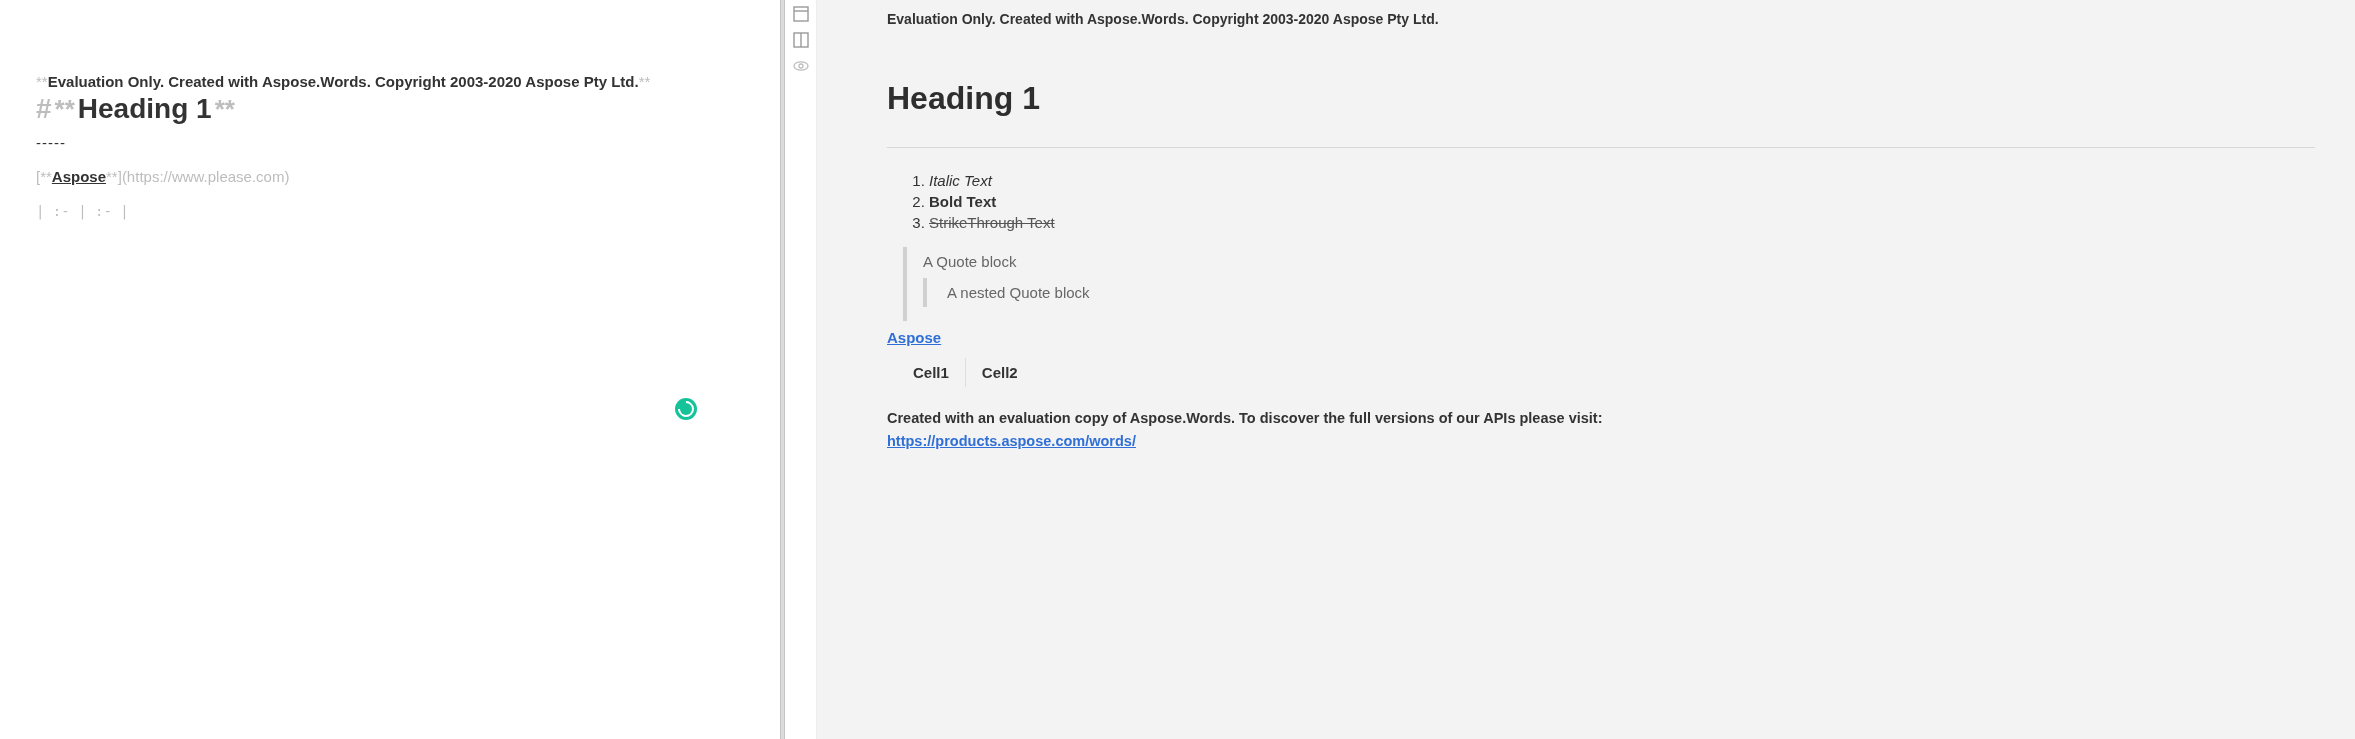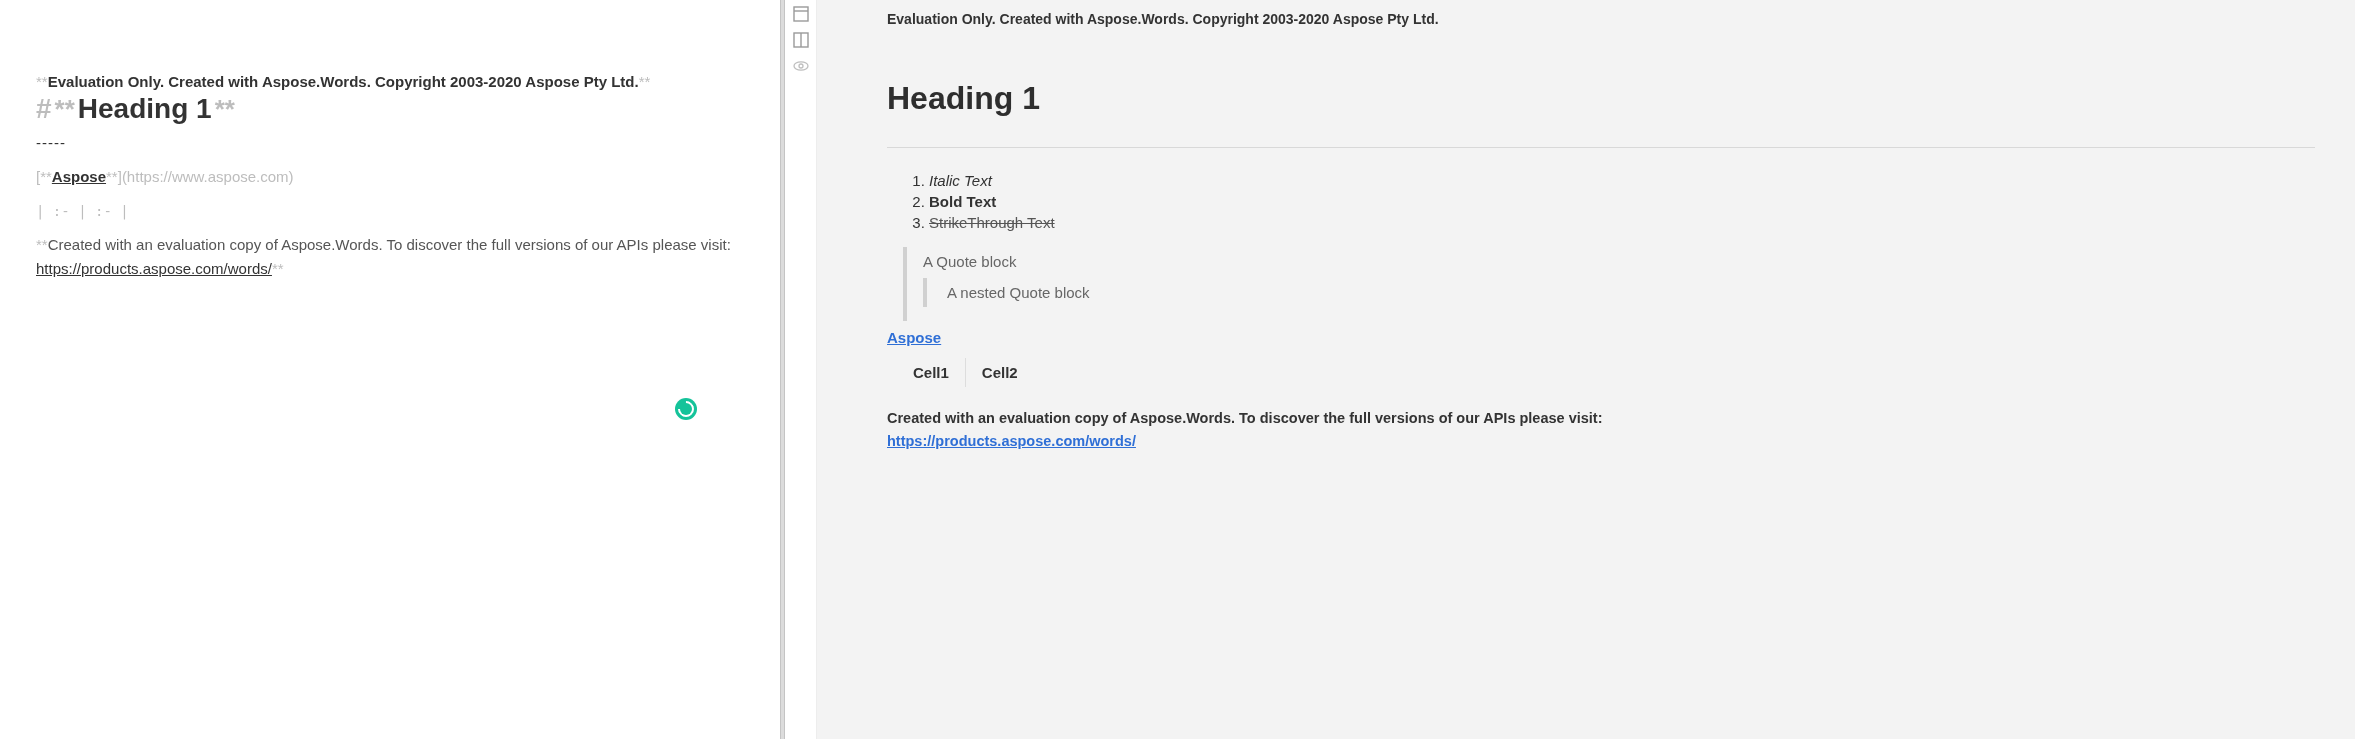--- a/index.html
+++ b/index.html
@@ -118,31 +118,27 @@
   </div>
   <div class="heading-line">
     <span class="heading-hash">#</span>
     <span class="heading-stars">**</span>
       <span class="heading-text">Heading 1</span>
       <span class="heading-stars">**</span>
   </div>
   <div class="line dashes">-----</div>
   <div class="gap"></div>
   <div class="line">
-    <span class="link-brackets">[**</span><span class="link-bold">Aspose</span><span class="link-brackets">**]</span><span class="link-url">(https://www.aspose.com)</span>
+    <span class="link-brackets">[**</span><span class="link-bold">Aspose</span><span class="link-brackets">**]</span><span class="link-url">(https://www.please.com)</span>
   </div>
   <div class="gap"></div>
   <div class="line">
     <span class="table-dim">|  :-  |  :-  |</span>
   </div>
   <div class="gap"></div>
-  <div class="line">
-    <span class="md-dim">**</span><span style="color:#555">Created with an evaluation copy of Aspose.Words. To discover the full versions of our APIs please visit: </span><br>
-    <span class="underline">https://products.aspose.com/words/</span><span class="md-dim">**</span>
-  </div>
   <div class="grammarly"></div>
 </div>
 
 <div class="splitter"></div>
 
 <div class="tool-rail">
   <div class="icon">
     <svg viewBox="0 0 16 16" width="16" height="16">
         <rect x="1" y="1" width="14" height="14" fill="none" stroke="#9a9a9a" stroke-width="1.4"></rect>
         <line x1="1" y1="5" x2="15" y2="5" stroke="#9a9a9a" stroke-width="1.4"></line>

